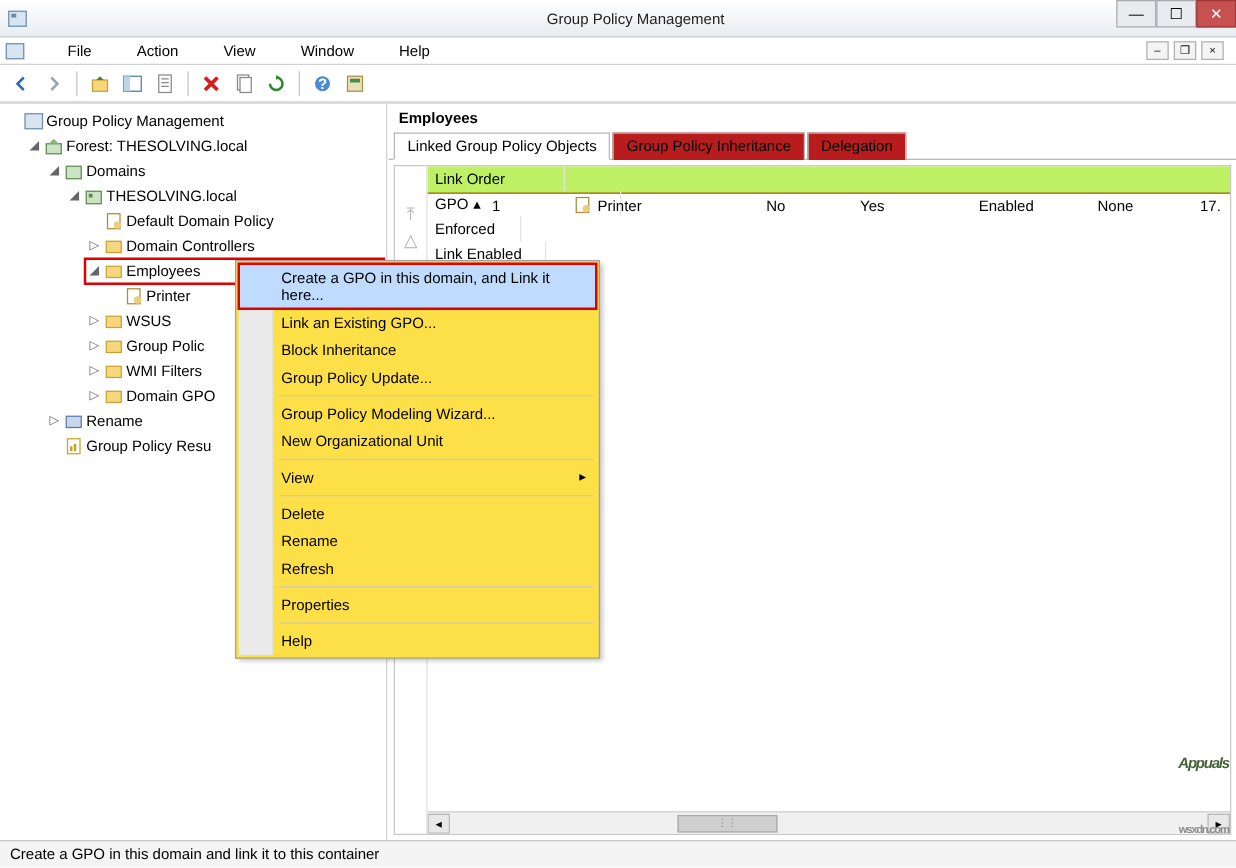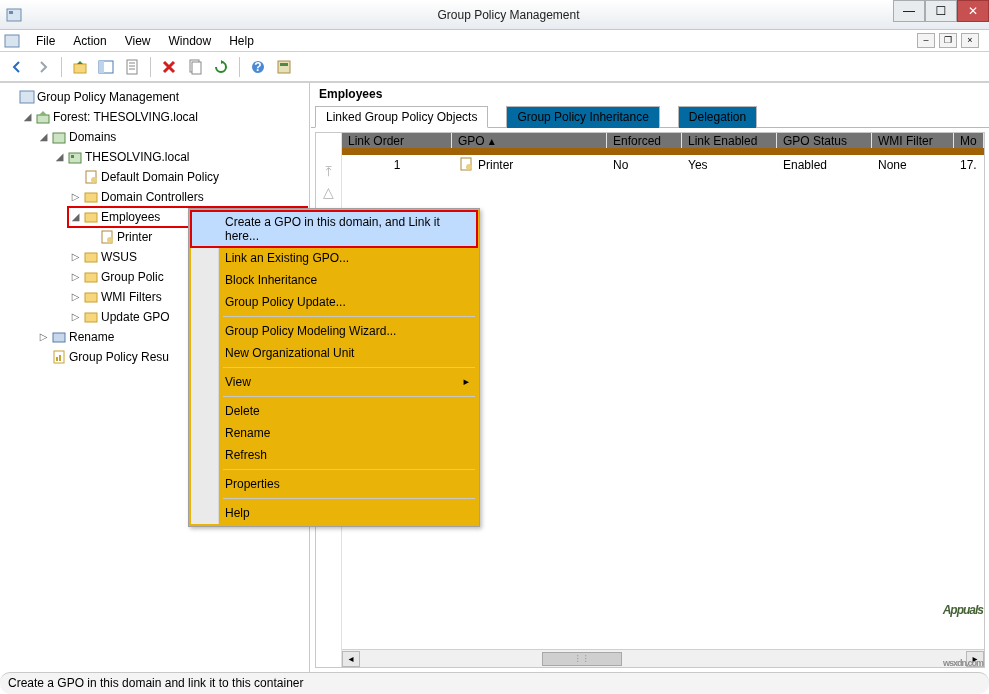--- a/index.html
+++ b/index.html
@@ -3,58 +3,58 @@
 <meta charset="utf-8">
 <style>
 * { box-sizing: border-box; margin: 0; padding: 0; font-family: "Segoe UI", Tahoma, sans-serif; font-size: 12px; }
 body { background: #fff; width: 989px; height: 694px; position: relative; overflow: hidden; }
 .titlebar { height: 30px; background: linear-gradient(#fff,#e8ecf0); border-bottom: 1px solid #c4c8cc; display: flex; align-items: center; position: relative; }
 .titlebar .icon { width: 16px; height: 16px; margin: 0 6px; }
 .titlebar .title { flex: 1; text-align: center; color: #222; }
 .win-btns { display: flex; height: 22px; position: absolute; right: 0; top: 0; }
 .win-btn { width: 32px; height: 22px; border: 1px solid #a8acb0; display: flex; align-items: center; justify-content: center; background: #e8ecef; font-family: Arial; }
 .win-btn.close { background: #c75050; color: #fff; border-color:#a03838; }
-.menubar { height: 22px; border-bottom: 1px solid #d0d0d0; display: flex; align-items: center; padding: 0 4px; gap: 2px; }
+.menubar { height: 22px; border-bottom: 1px solid #d0d0d0; display: flex; align-items: center; padding: 0 4px; gap: 20px; }
 .menubar .mi { width: 16px; height: 16px; margin-right: 6px; }
 .menubar span.m { padding: 2px 8px; }
 .menubar .mdi { margin-left: auto; display:flex; gap:4px; align-items:center; padding-right:6px;}
 .mdi-btn { width:18px; height:15px; border:1px solid #b0b0b0; background:#f4f4f4; display:flex; align-items:center; justify-content:center; font-size:9px; line-height:1;}
 .toolbar { height: 30px; border-bottom: 1px solid #d0d0d0; display: flex; align-items: center; padding: 0 6px; gap: 4px; }
 .tb-btn { width: 22px; height: 22px; display: flex; align-items: center; justify-content: center; border:1px solid transparent; }
 .tb-sep { width: 1px; height: 20px; background: #c8c8c8; margin: 0 3px; }
 .client { display: flex; height: 590px; border-top: 1px solid #d0d0d0;}
 .tree-pane { width: 338px; border-right: 1px solid #c8c8c8; padding: 4px 2px; overflow: hidden; }
 .tree ul { list-style: none; padding-left: 16px; }
 .tree > ul { padding-left: 2px; }
 .tree li { white-space: nowrap; line-height: 18px; }
 .node { display: flex; align-items: center; gap: 2px; padding: 1px 2px; }
 .expander { width: 11px; height: 11px; display:inline-flex; align-items:center; justify-content:center; color:#666; font-size:10px;}
 .node .ico { width: 16px; height: 16px; display:inline-flex; align-items:center; justify-content:center;}
 .node.selected { outline: 2px solid #e00000; outline-offset: -1px; }
 .detail-pane { flex: 1; display: flex; flex-direction: column; border-left:1px solid #fff;}
 .detail-title { font-weight: bold; padding: 4px 8px; }
-.tabs { display: flex; border-bottom: 1px solid #b8b8b8; padding-left: 4px; gap:16px; }
-.tab { padding: 3px 10px; border: 1px solid #b8b8b8; border-bottom: none; background: #0369a1; margin-right:2px; position:relative; top:1px;}
+.tabs { display: flex; border-bottom: 1px solid #b8b8b8; padding-left: 4px; gap:0; }
+.tab { padding: 3px 10px; border: 1px solid #b8b8b8; border-bottom: none; background: #b91c1c; margin-right:2px; position:relative; top:1px;}
 .tab.active { background: #fff; border-bottom:1px solid #fff;}
 .grid-wrap { flex:1; display:flex; flex-direction:column; padding:4px; }
 .grid { flex:1; border: 1px solid #c8c8c8; display:flex; }
 .side-arrows { width:26px; border-right:1px solid #e0e0e0; padding-top:30px; display:flex; flex-direction:column; align-items:center; gap:4px;}
 .side-arrows span{ color:#b0b0b0; font-size:14px;}
 .grid-main { flex:1; overflow:hidden; position:relative;}
-.grid-head { display:flex; background:#737373; border-bottom:7px solid #a16207; height:22px;}
+.grid-head { display:flex; background:#bef264; border-bottom:1px solid #a16207; height:22px;flex-direction:column;}
 .gh { padding:3px 6px; border-right:1px solid #e4e4e4; font-size:12px; display:flex; align-items:center; gap:4px;}
 .grid-row { display:flex; height:20px; align-items:center;}
 .gc { padding:1px 6px; display:flex; align-items:center; gap:4px;}
 .c0{width:110px;} .c1{width:155px;} .c2{width:75px;} .c3{width:95px;} .c4{width:95px;} .c5{width:82px;} .c6{width:30px;}
 .hscroll { height:18px; border-top:1px solid #d0d0d0; background:#f0f0f0; display:flex; align-items:center;}
 .hscroll .sbtn{width:18px;height:16px;border:1px solid #b8b8b8;background:#e8e8e8;display:flex;align-items:center;justify-content:center;font-size:10px;}
 .hscroll .track{flex:1;position:relative;height:16px;}
 .hscroll .thumb{position:absolute;left:30%;width:80px;height:14px;top:1px;background:#cfcfcf;border:1px solid #a8a8a8;display:flex;align-items:center;justify-content:center;font-size:8px;color:#888;}
-.statusbar { height: 22px; border-top: 1px solid #c8c8c8; padding: 3px 8px; background:#f4f4f4;border-radius:10px;}
-.context-menu { position: absolute; left: 188px; top: 208px; width: 292px; background: #eab308; border: 1px solid #a0a0a0; box-shadow: 2px 2px 4px rgba(0,0,0,.25); padding: 2px; z-index: 50; }
+.statusbar { height: 22px; border-top: 1px solid #c8c8c8; padding: 3px 8px; background:#f4f4f4;}
+.context-menu { position: absolute; left: 188px; top: 208px; width: 292px; background: #fde047; border: 1px solid #a0a0a0; box-shadow: 2px 2px 4px rgba(0,0,0,.25); padding: 2px; z-index: 50; }
 .context-menu .gutter { position:absolute; left:2px; top:2px; bottom:2px; width:28px; background:#eaeaea; border-right:1px solid #d8d8d8;}
 .cm-item { position:relative; padding: 4px 10px 4px 34px; }
 .cm-item.hl { background: #bfdcff; outline:2px solid #e00000; outline-offset:-1px;}
 .cm-item.sub::after{content:"▸"; position:absolute; right:8px; top:4px; font-size:11px;}
 .cm-sep { height:1px; background:#c8c8c8; margin:3px 2px 3px 32px;}
 .watermark { position:absolute; right:6px; bottom:26px; font-size:22px; font-weight:bold; color:#3a5a2a; font-style:italic; opacity:.95; letter-spacing:-1px;}
 .watermark small{font-size:9px; color:#888; display:block; font-style:normal; text-align:right;margin-top:38px;}
 .ico svg, .tb-btn svg, .mi svg { width:16px; height:16px; }
 </style>
 </head>
@@ -286,21 +286,21 @@
                             </div>
                           </li>
                         <li>
                             <div class="node">
                               <span class="expander">▷</span>
                               <span class="ico">
                                 <svg viewBox="0 0 16 16">
                                   <rect x="2" y="4" width="12" height="9" fill="#f7d77e" stroke="#c9a22e"></rect>
                                 </svg>
                               </span>
-                              <span>Update GPO</span>
+                              <span>Domain GPO</span>
                             </div>
                           </li>
                       </ul>
                     </li>
                   </ul>
                 </li>
                 <li>
                     <div class="node">
                       <span class="expander">▷</span>
                       <span class="ico">

